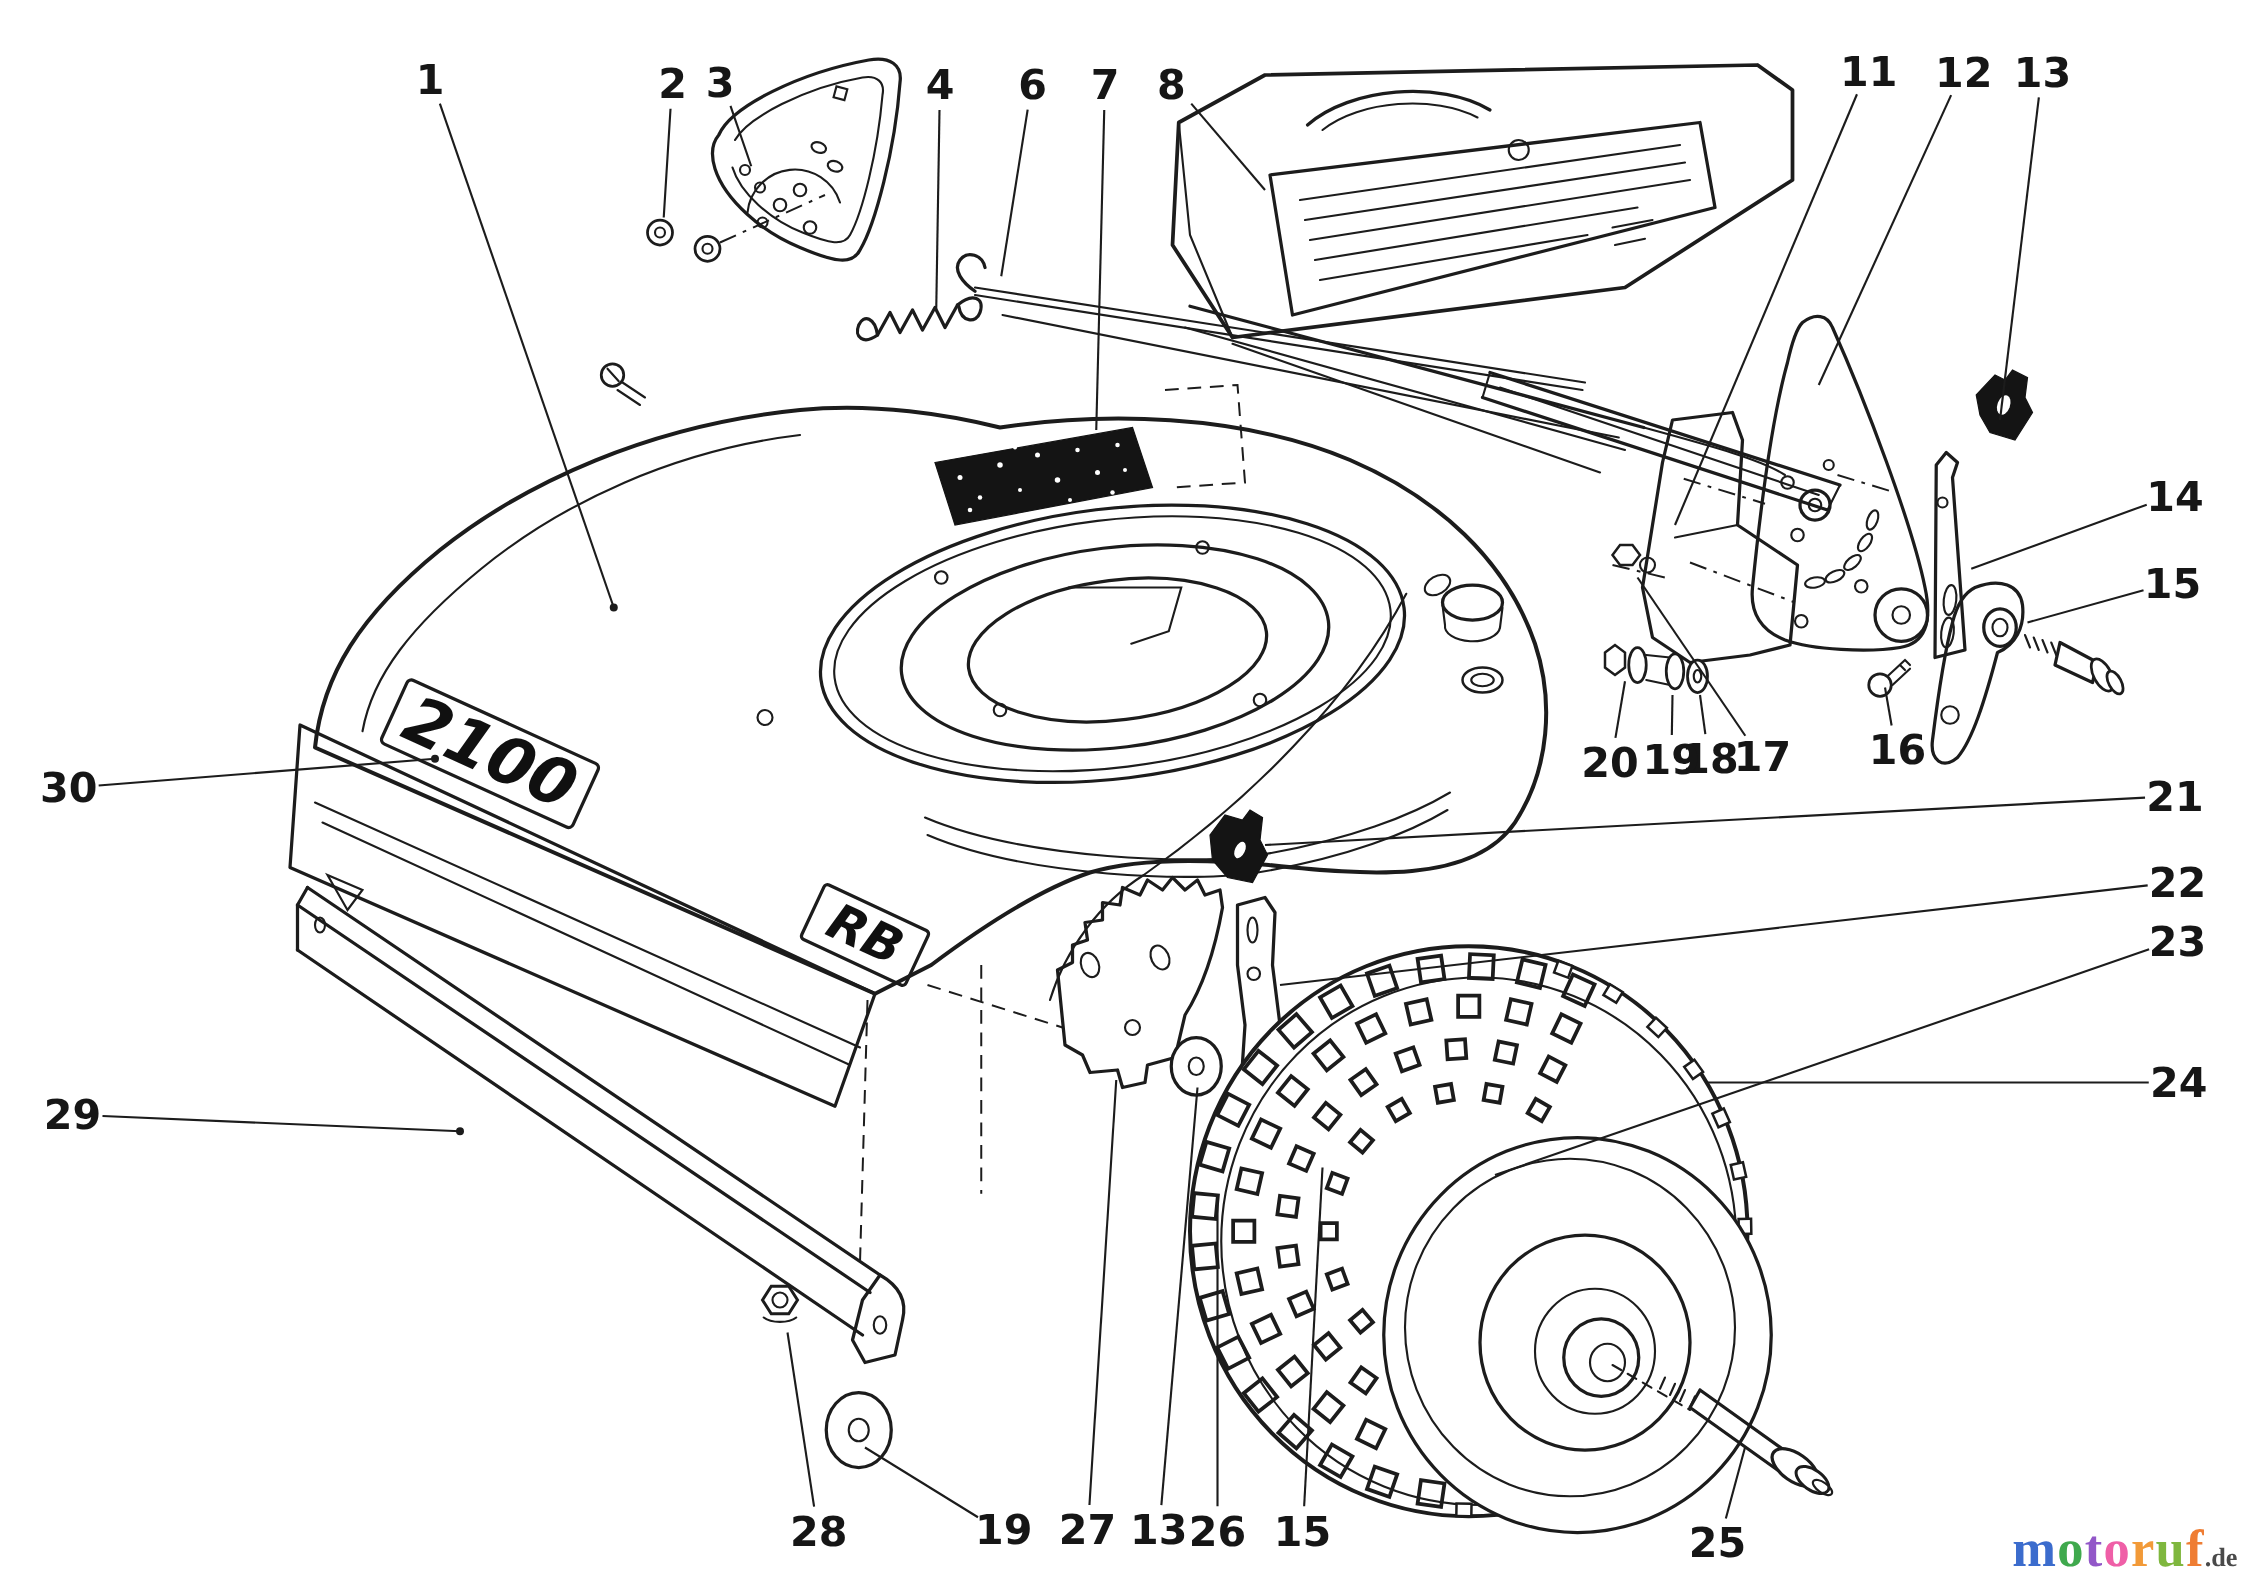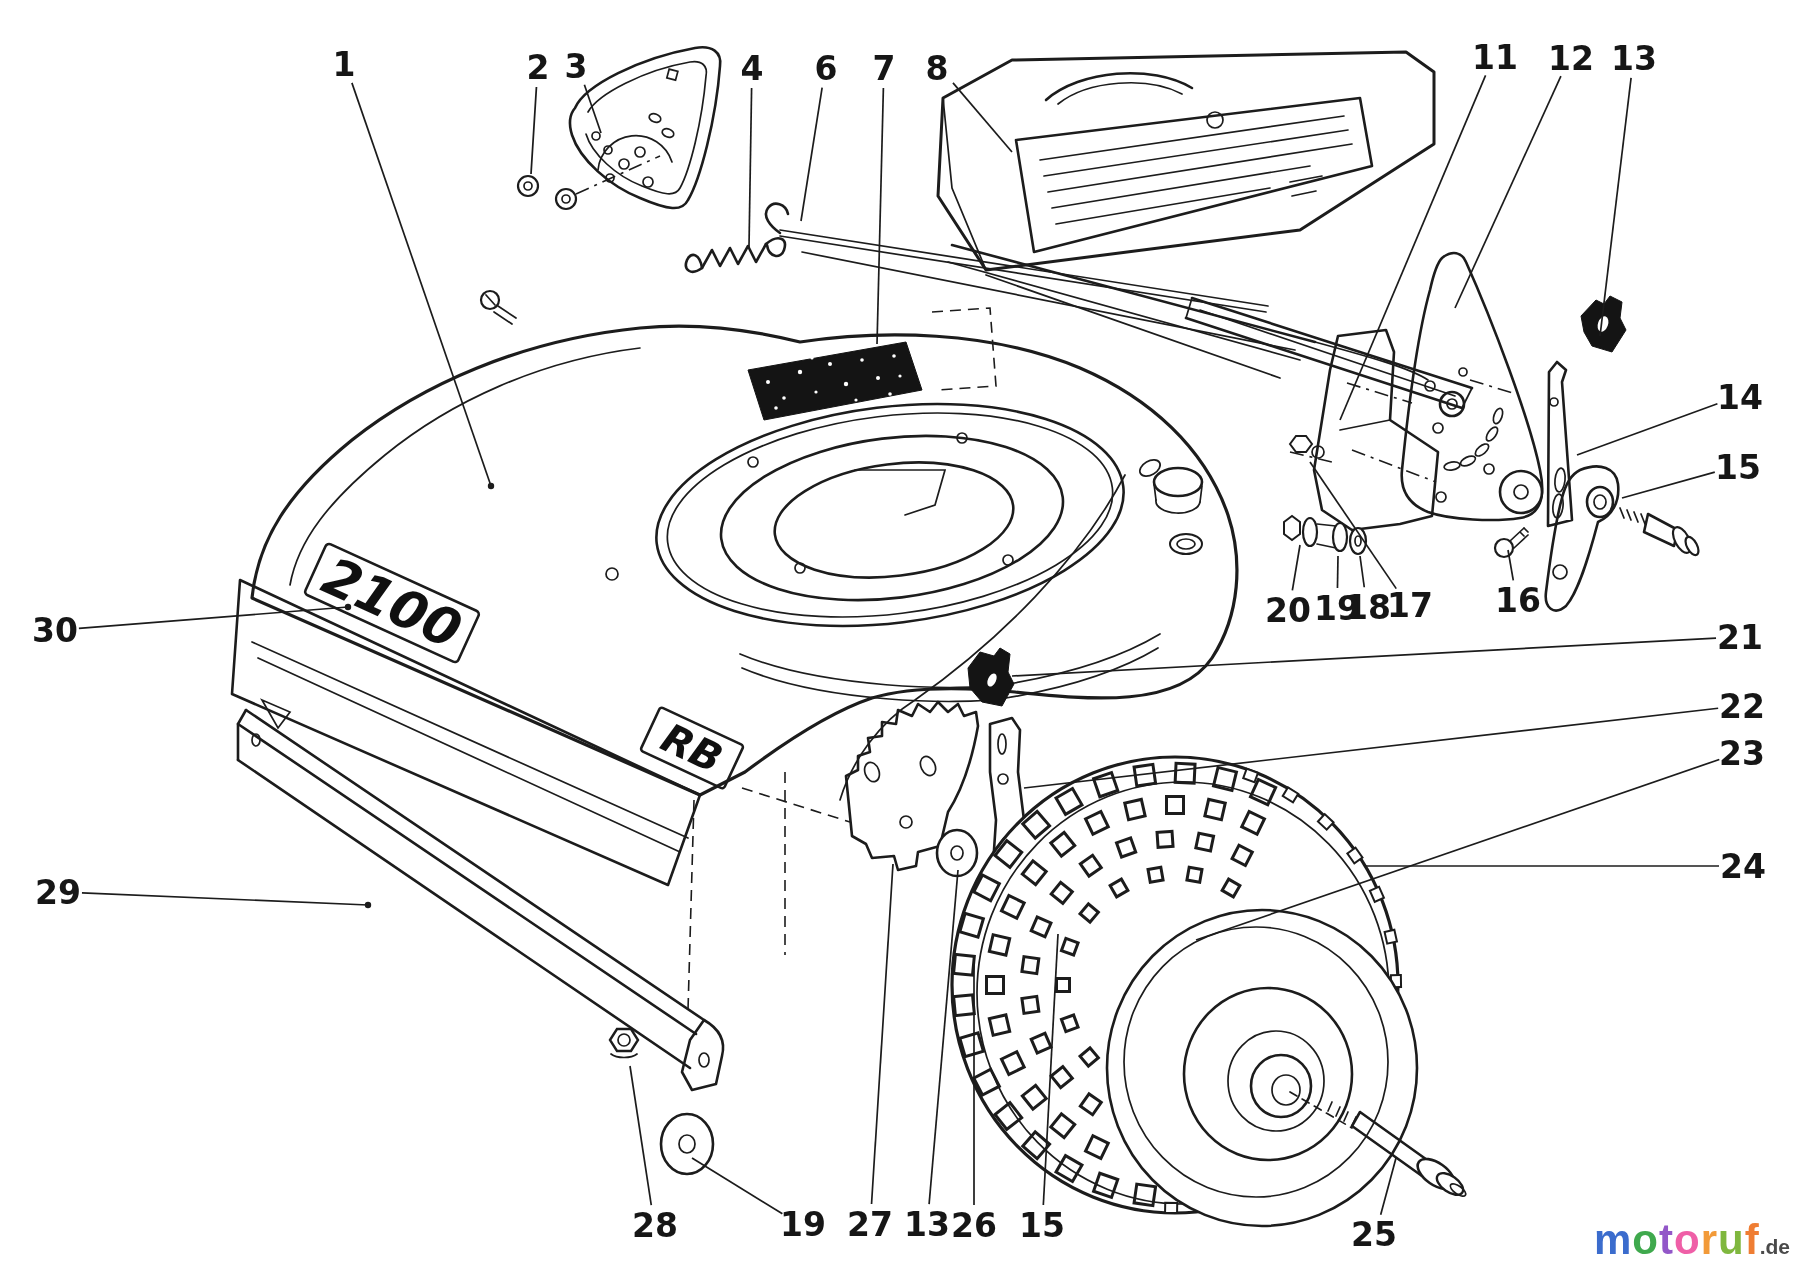--- a/index.html
+++ b/index.html
@@ -9,21 +9,21 @@
   .ink{stroke:#1c1c1c;fill:none;stroke-width:2.6;stroke-linecap:round;stroke-linejoin:round;}
   .ink-thin{stroke:#1c1c1c;fill:none;stroke-width:1.7;stroke-linecap:round;}
   .ink-fill{fill:#141414;stroke:#141414;}
   .white-fill{fill:#ffffff;stroke:#1c1c1c;stroke-width:2.6;}
   .dash{stroke:#1c1c1c;fill:none;stroke-width:1.6;stroke-dasharray:11 7;}
   .dashdot{stroke:#1c1c1c;fill:none;stroke-width:1.6;stroke-dasharray:14 6 3 6;}
   .callout-num{font-family:"DejaVu Sans","Liberation Sans",sans-serif;font-weight:bold;
                font-size:33px;fill:#161616;}
   .decal-text{font-family:"DejaVu Sans","Liberation Sans",sans-serif;font-weight:bold;
               font-style:italic;fill:#101010;}
-  .watermark{position:absolute;right:10px;bottom:0px;font-family:Liberation Sans, sans-serif;
+  .watermark{position:absolute;right:10px;bottom:0px;font-family:Liberation Serif, serif;
              font-weight:bold;font-size:42px;letter-spacing:1px;line-height:1;text-align:center;}
   .watermark .suffix{font-size:21px;font-weight:bold;color:#4a4a4a;letter-spacing:0;}
 </style>
 </head>
 <body>
 
 <div class="stage">
 <svg width="1800" height="1261" viewBox="0 0 1800 1261">
 
   <g>

